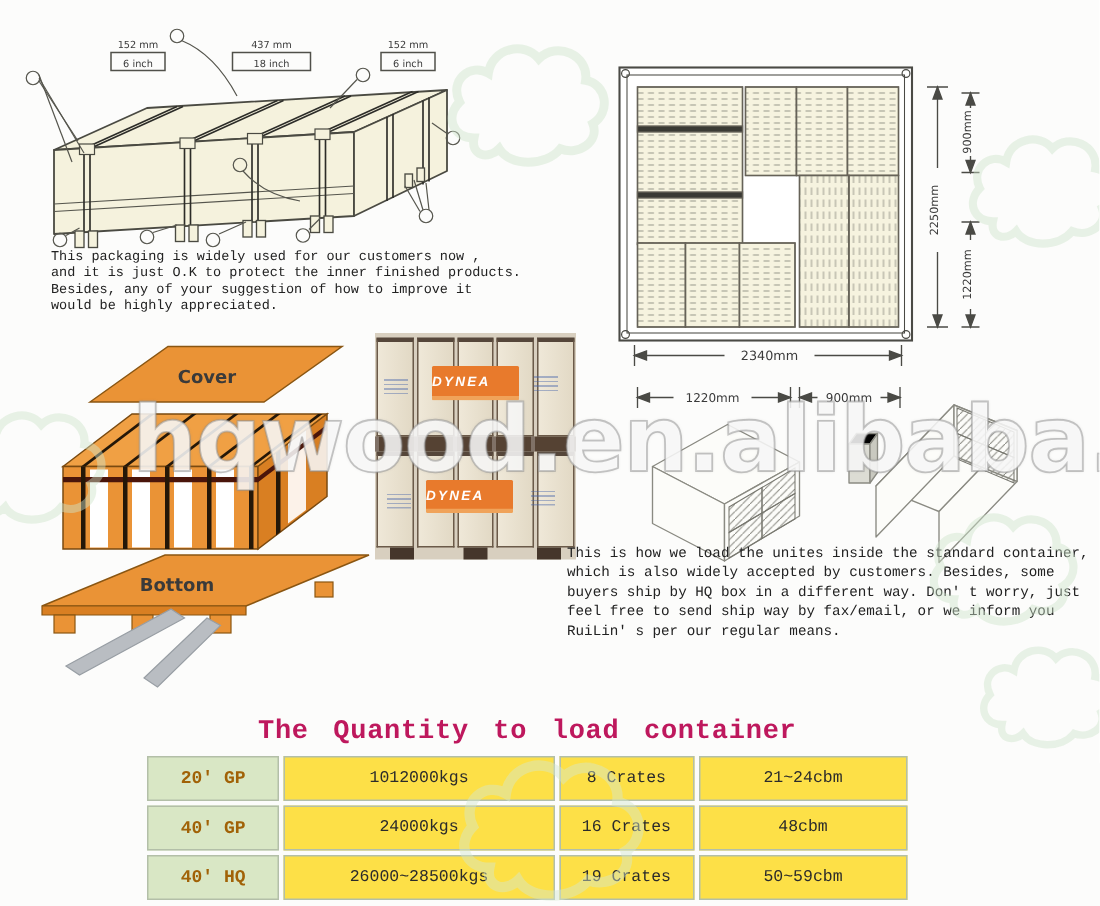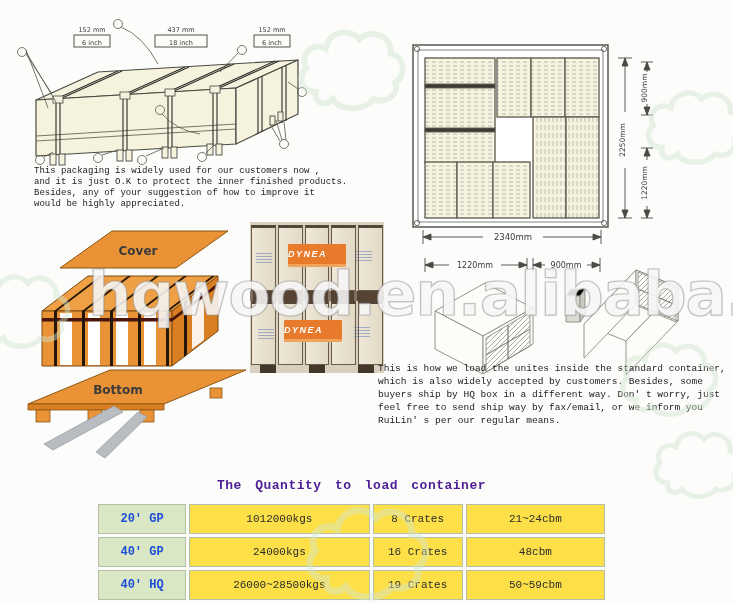--- a/index.html
+++ b/index.html
@@ -44,30 +44,30 @@
     font:italic 700 9px "Liberation Sans",sans-serif;letter-spacing:1.5px;border-radius:1px;z-index:2;}
   .ph-label1{left:38px;top:22px;width:58px;height:20px;border-bottom:3px solid #f0a35a;}
   .ph-label2{left:34px;top:98px;width:58px;height:19px;border-bottom:3px solid #f0a35a;}
   .ph-foot{position:absolute;bottom:0;width:16px;height:8px;background:#45362b;}
   .ph-note{position:absolute;width:16px;height:11px;opacity:.8;
     background:repeating-linear-gradient(0deg,rgba(70,100,170,.55) 0 1px,transparent 1px 3px);}
 
   
   .tbl-title{
     left:95px;top:478px;width:513px;text-align:center;z-index:2;
-    font-family:"Liberation Mono","DejaVu Sans Mono",monospace;font-weight:700;font-size:13px;
-    letter-spacing:.5px;word-spacing:5px;color:#4c1d95;
+    font-family:"Liberation Mono","DejaVu Sans Mono",monospace;font-weight:700;font-size:18px;
+    letter-spacing:.5px;word-spacing:5px;color:#be185d;
   }
   table.qty{left:95px;top:501px;width:513px;border-collapse:separate;border-spacing:3px;z-index:2;table-layout:fixed;}
   table.qty td{
     border:1px solid #b3bfa8;height:26px;text-align:center;vertical-align:middle;
     font-family:"Liberation Mono","DejaVu Sans Mono",monospace;font-size:11px;color:#2b2b2b;
     background:#fde047;
   }
-  table.qty td.rowhead{background:#d9e7c5;font-weight:700;font-size:12px;color:#1d4ed8;}
+  table.qty td.rowhead{background:#d9e7c5;font-weight:700;font-size:12px;color:#a16207;}
 </style>
 </head>
 <body>
 
 <div id="canvas">
 
   <svg class="cloud" style="left:292px;top:18px;" width="120" height="100" viewBox="0 0 100 80">
     <path d="M20 60 C8 60 4 48 12 40 C6 28 18 18 28 24 C30 10 48 6 56 16 C66 6 84 14 82 28 C94 30 96 46 86 52 C90 62 78 70 68 66 C60 76 40 76 34 66 C28 72 18 70 20 60 Z" fill="none" stroke="#cfe5cc" stroke-width="5"></path>
   </svg>
   <svg class="cloud" style="left:640px;top:78px;" width="110" height="95" viewBox="0 0 100 80">

